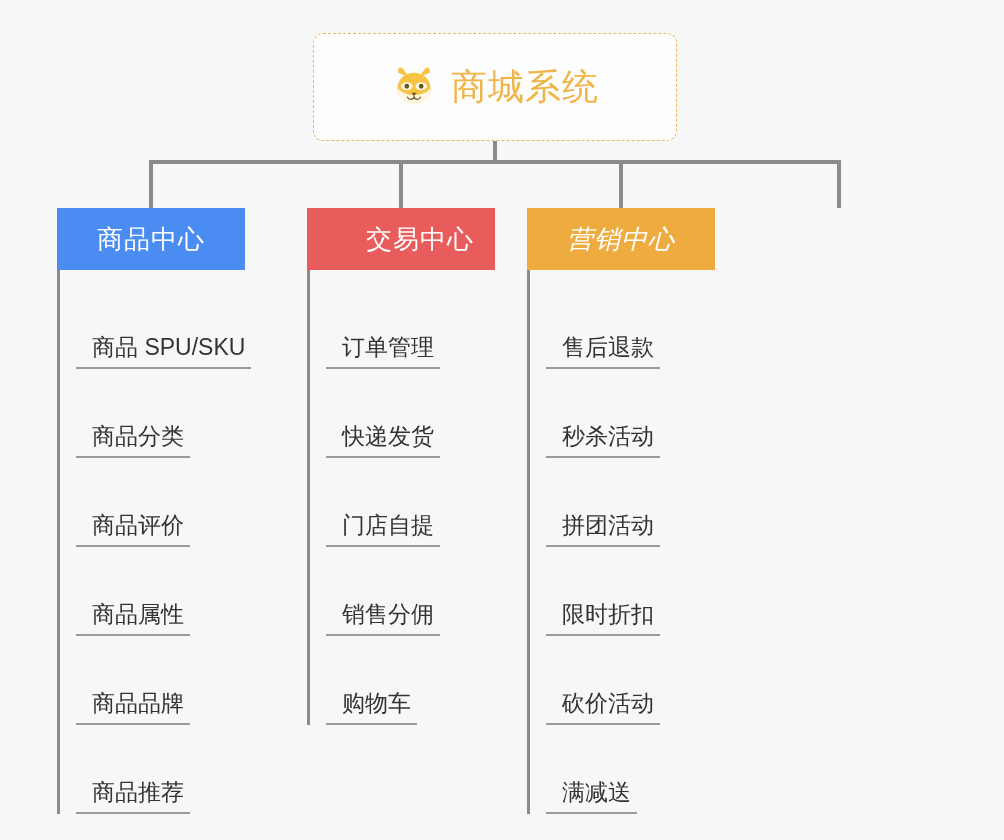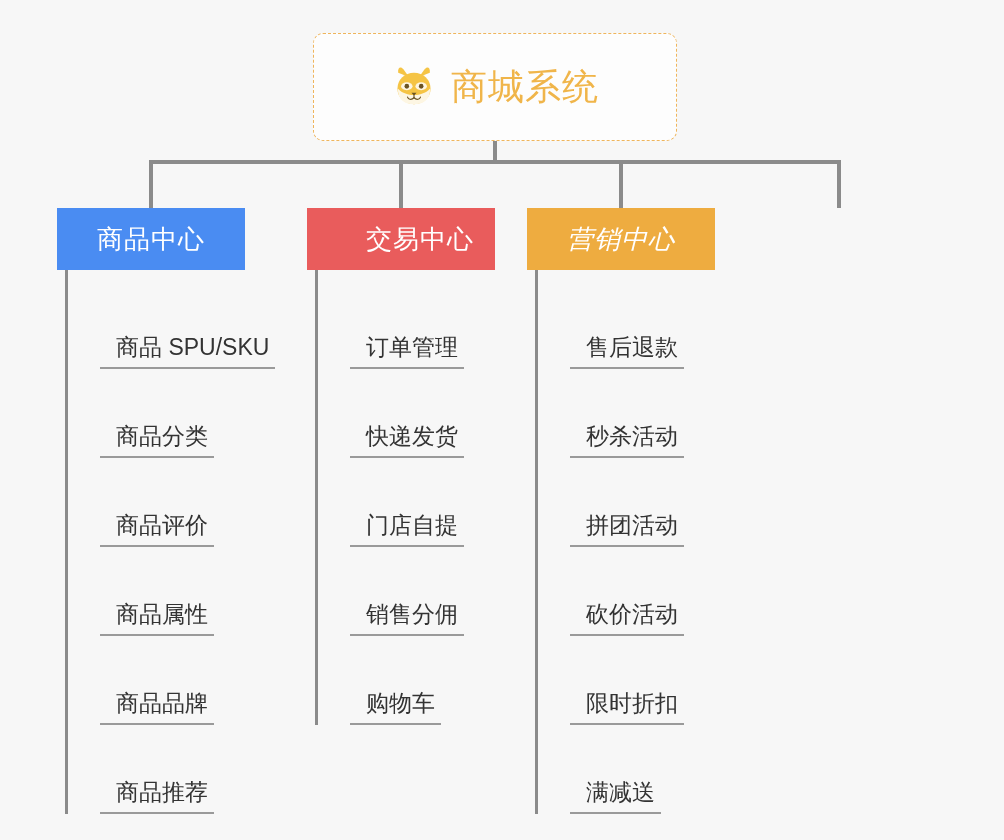--- a/index.html
+++ b/index.html
@@ -97,23 +97,23 @@
     line-height: 1;
     letter-spacing: 1px;
     white-space: nowrap;
   }
 
   
   .leaf-list {
     position: relative;
     margin-top: 0;
     padding-top: 10px;
-    padding-left: 32px;
+    padding-left: 16px;
     border-left: 3px solid #8b8b8b;
-    margin-left: 8px;
+    margin-left: 0;
   }
   .leaf-item {
     position: relative;
     height: 89px;
     display: flex;
     flex-direction: column;
     justify-content: flex-end;
     box-sizing: border-box;
   }
   .leaf-text {
@@ -221,25 +221,25 @@
       <div class="leaf-item">
           <span class="leaf-text">售后退款</span>
         </div>
       <div class="leaf-item">
           <span class="leaf-text">秒杀活动</span>
         </div>
       <div class="leaf-item">
           <span class="leaf-text">拼团活动</span>
         </div>
       <div class="leaf-item">
+          <span class="leaf-text">限时折扣</span>
+        </div>
+      <div class="leaf-item">
           <span class="leaf-text">砍价活动</span>
         </div>
       <div class="leaf-item">
-          <span class="leaf-text">限时折扣</span>
-        </div>
-      <div class="leaf-item">
           <span class="leaf-text">满减送</span>
         </div>
     </div>
   </div>
 
 
 </div>
 
 </body></html>

